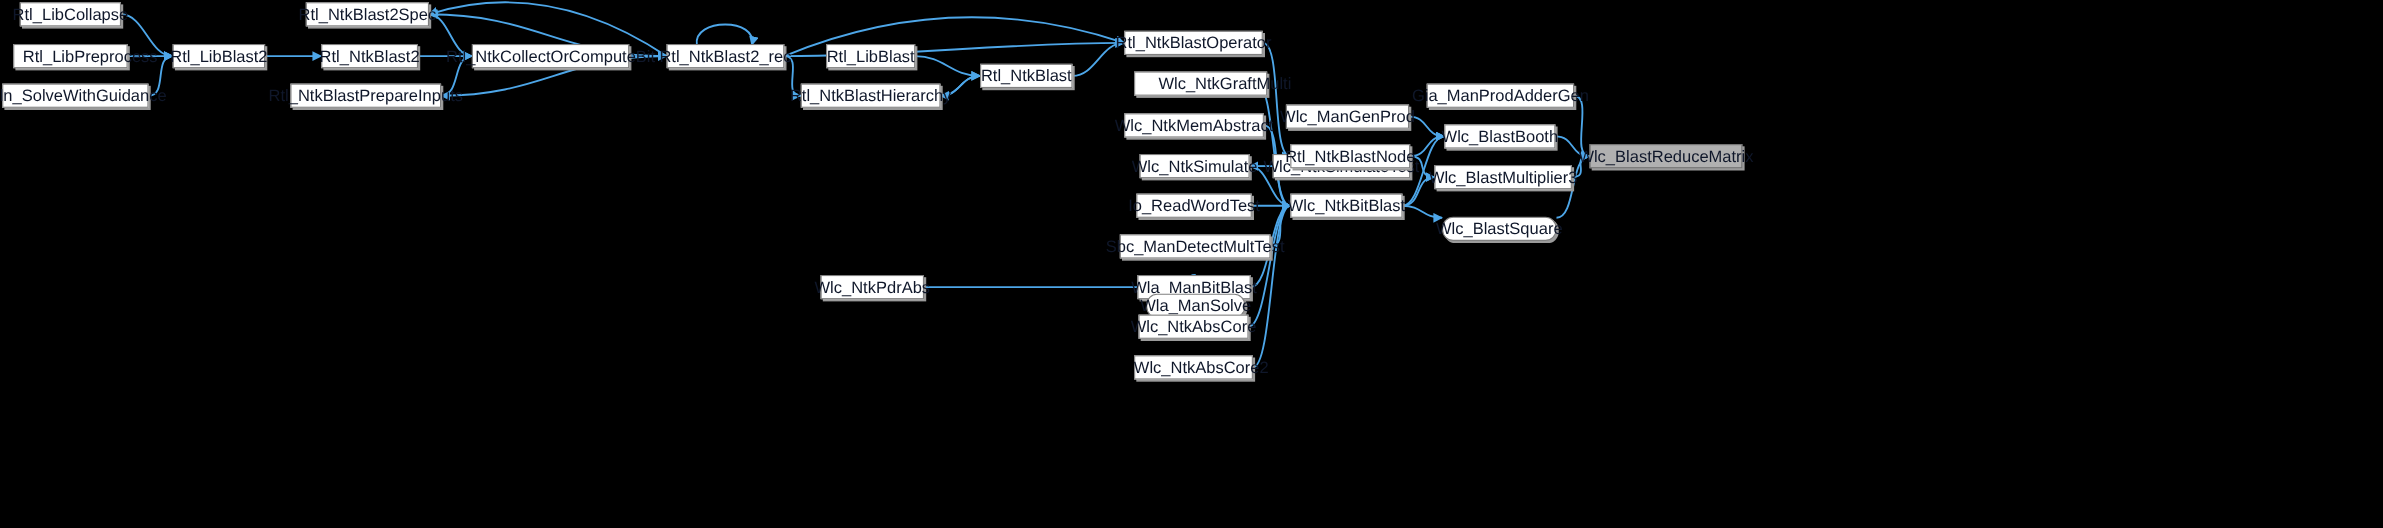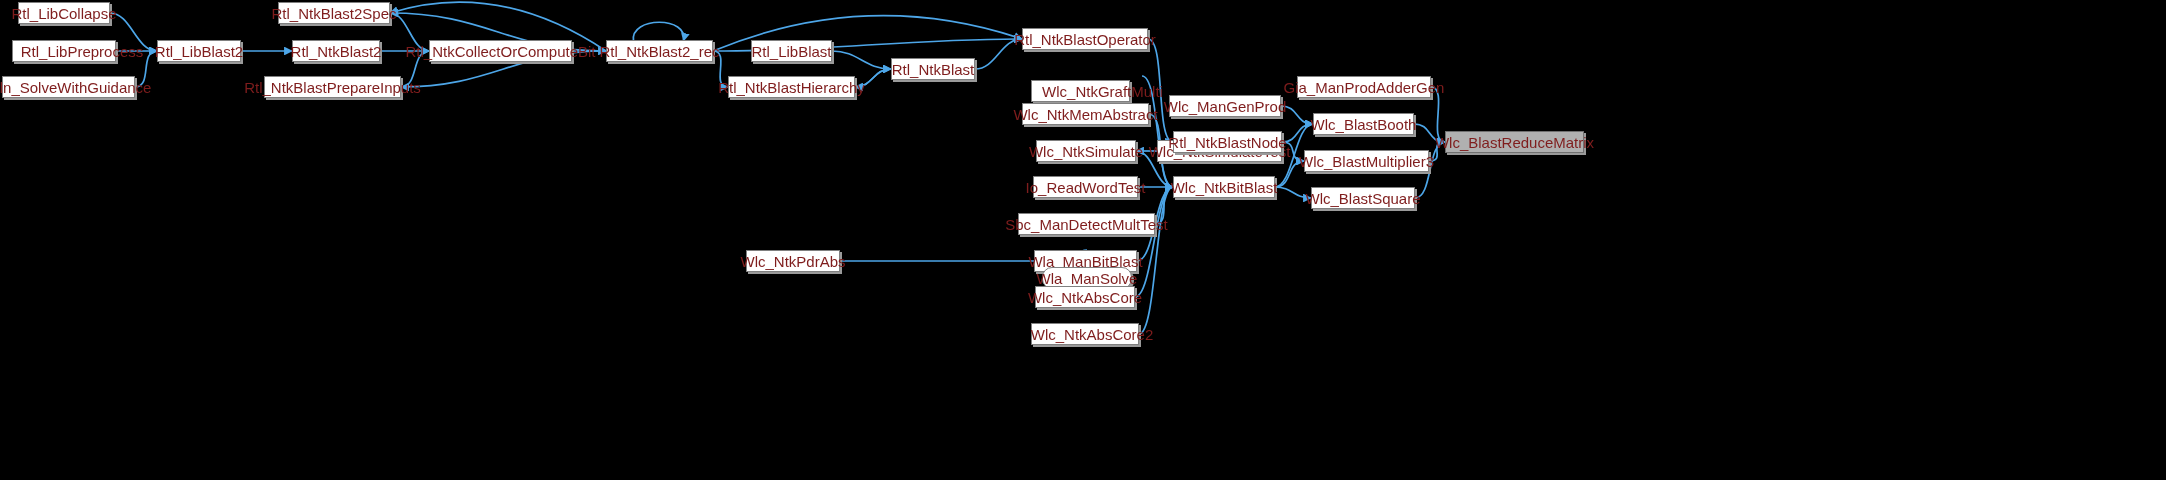--- a/index.html
+++ b/index.html
@@ -10,21 +10,21 @@
     overflow:hidden;
     font-family:"Liberation Sans", sans-serif;
   }
   svg#edges{position:absolute;left:0;top:0;width:2166px;height:480px;}
   .node{
     position:absolute;
     box-sizing:border-box;
     background:#fff;
     border:1px solid #808080;
     box-shadow:2px 2px 0 0 #9a9a9a;
-    color:#7f1d1d;
+    color:#0f172a;
     font-size:15px;
     line-height:1;
     display:flex;
     align-items:center;
     justify-content:center;
     white-space:nowrap;
     letter-spacing:0px;
     z-index:5;
   }
   .node.current{
@@ -90,32 +90,32 @@
     <div class="node" style="left: 157px; top: 40px; width: 84px; height: 22px;">Rtl_LibBlast2</div>
     <div class="node" style="left: 292px; top: 40px; width: 88px; height: 22px;">Rtl_NtkBlast2</div>
     <div class="node" style="left: 278px; top: 2px; width: 112px; height: 22px; text-align: center;">Rtl_NtkBlast2Spec</div>
     <div class="node" style="left: 264px; top: 76px; width: 137px; height: 22px;">Rtl_NtkBlastPrepareInputs</div>
     <div class="node" style="left: 429px; top: 40px; width: 143px; height: 22px;">Rtl_NtkCollectOrComputeBit</div>
     <div class="node" style="left: 606px; top: 40px; width: 107px; height: 22px;">Rtl_NtkBlast2_rec</div>
     <div class="node" style="left: 751px; top: 40px; width: 81px; height: 22px;">Rtl_LibBlast</div>
     <div class="node" style="left: 728px; top: 76px; width: 127px; height: 22px;">Rtl_NtkBlastHierarchy</div>
     <div class="node" style="left: 891px; top: 58px; width: 84px; height: 22px;">Rtl_NtkBlast</div>
     <div class="node" style="left: 1022px; top: 28px; width: 126px; height: 22px;">Rtl_NtkBlastOperator</div>
-    <div class="node" style="left: 1031px; top: 80px; width: 99px; height: 22px; padding-left: 44px;">Wlc_NtkGraftMulti</div>
+    <div class="node" style="left: 1031px; top: 65px; width: 121px; height: 22px; padding-left: 44px;">Wlc_NtkGraftMulti</div>
     <div class="node" style="left: 1022px; top: 103px; width: 127px; height: 22px;">Wlc_NtkMemAbstract</div>
     <div class="node" style="left: 1036px; top: 140px; width: 100px; height: 22px;">Wlc_NtkSimulate</div>
     <div class="node" style="left: 1157px; top: 140px; width: 125px; height: 22px;">Wlc_NtkSimulateTest</div>
     <div class="node" style="left: 1033px; top: 176px; width: 105px; height: 22px;">Io_ReadWordTest</div>
     <div class="node" style="left: 1018px; top: 213px; width: 137px; height: 22px;">Sbc_ManDetectMultTest</div>
     <div class="node" style="left: 1034px; top: 250px; width: 103px; height: 22px;">Wla_ManBitBlast</div>
     <div class="node" style="left: 1042px; top: 267px; width: 90px; height: 22px; border-radius: 10px;">Wla_ManSolve</div>
     <div class="node" style="left: 746px; top: 250px; width: 94px; height: 22px;">Wlc_NtkPdrAbs</div>
     <div class="node" style="left: 1035px; top: 286px; width: 100px; height: 22px;">Wlc_NtkAbsCore</div>
     <div class="node" style="left: 1031px; top: 323px; width: 108px; height: 22px; padding-left: 14px;">Wlc_NtkAbsCore2</div>
     <div class="node" style="left: 1173px; top: 176px; width: 102px; height: 22px;">Wlc_NtkBitBlast</div>
     <div class="node" style="left: 1173px; top: 131px; width: 109px; height: 22px;">Rtl_NtkBlastNode</div>
     <div class="node" style="left: 1169px; top: 95px; width: 112px; height: 22px;">Wlc_ManGenProd</div>
     <div class="node" style="left: 1297px; top: 76px; width: 134px; height: 22px;">Gia_ManProdAdderGen</div>
     <div class="node" style="left: 1313px; top: 113px; width: 101px; height: 22px;">Wlc_BlastBooth</div>
     <div class="node" style="left: 1304px; top: 150px; width: 125px; height: 22px;">Wlc_BlastMultiplier3</div>
-    <div class="node" style="left: 1311px; top: 187px; width: 104px; height: 22px;">Wlc_BlastSquare</div>
+    <div class="node" style="left: 1311px; top: 197px; width: 104px; height: 22px; border-radius: 10px;">Wlc_BlastSquare</div>
     <div class="node current" style="left: 1445px; top: 131px; width: 139px; height: 22px;">Wlc_BlastReduceMatrix</div>
   </div>
 
 </body></html>

